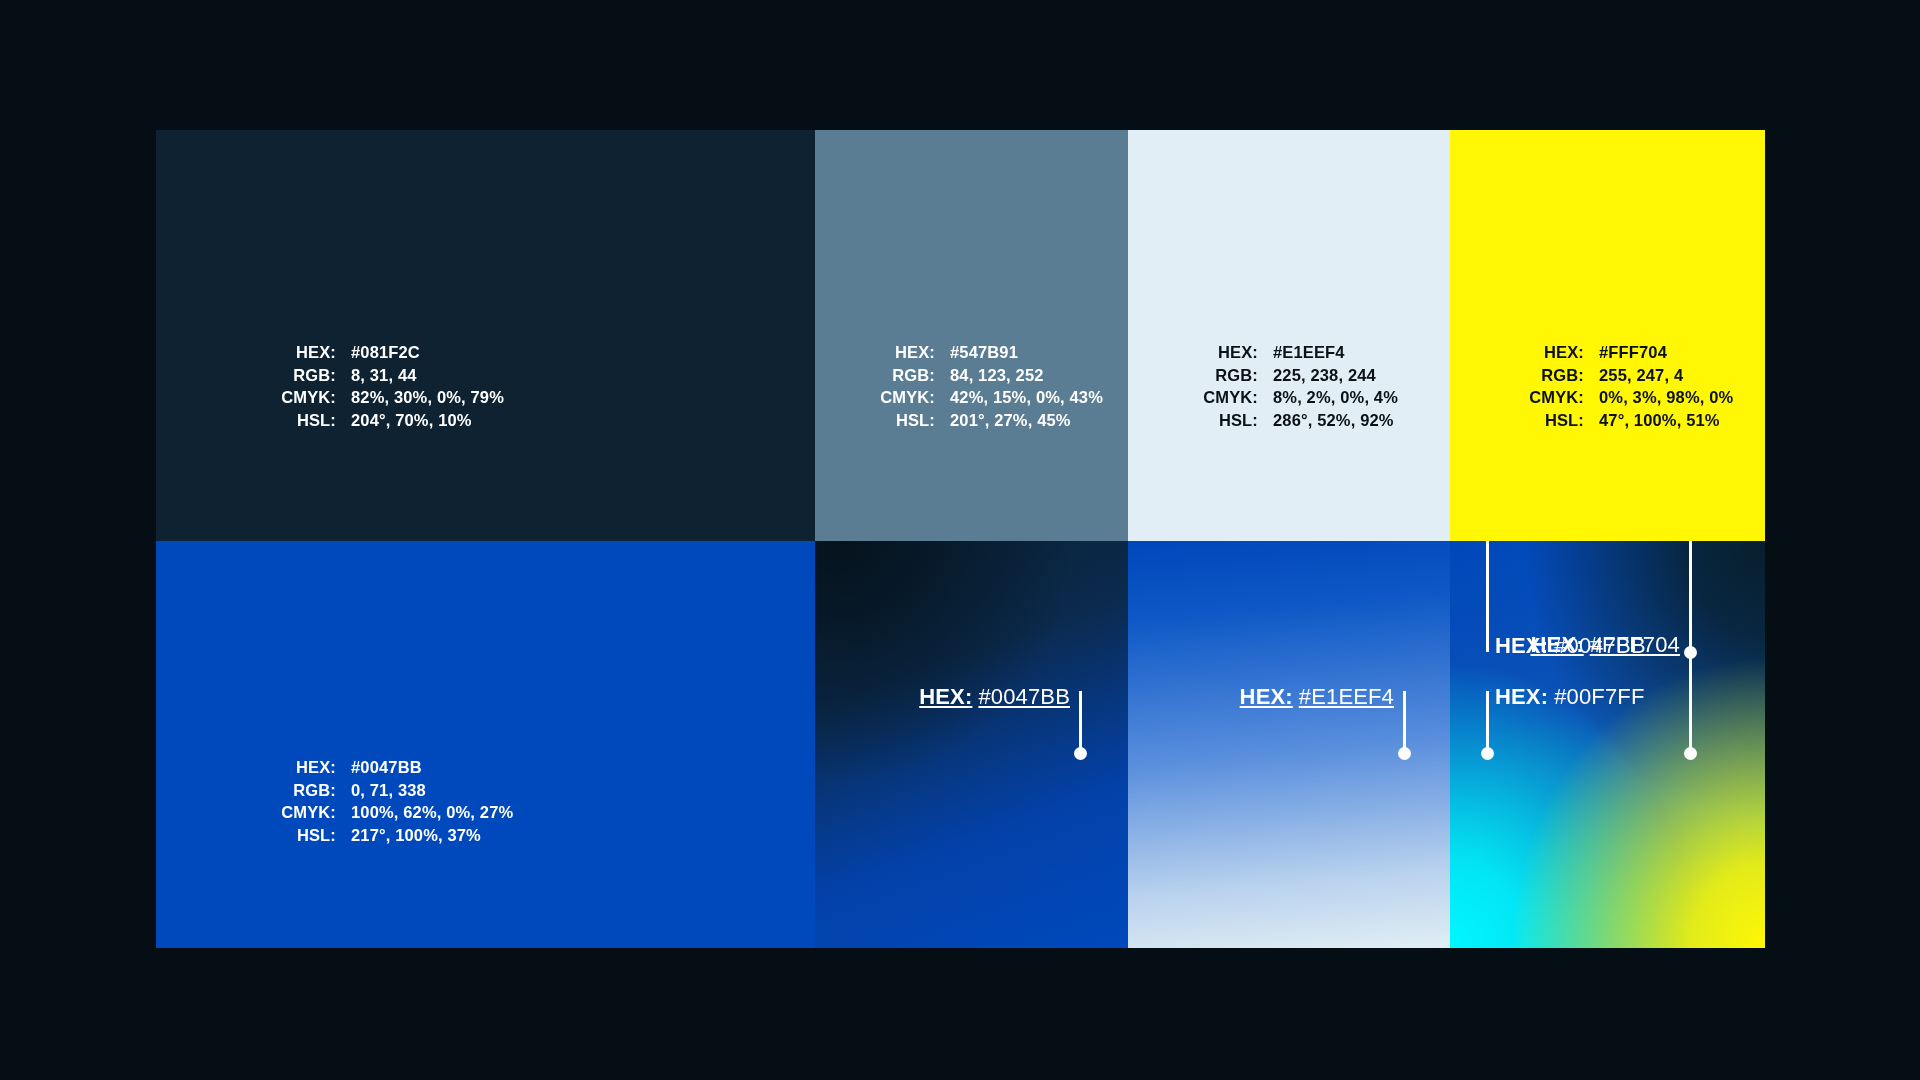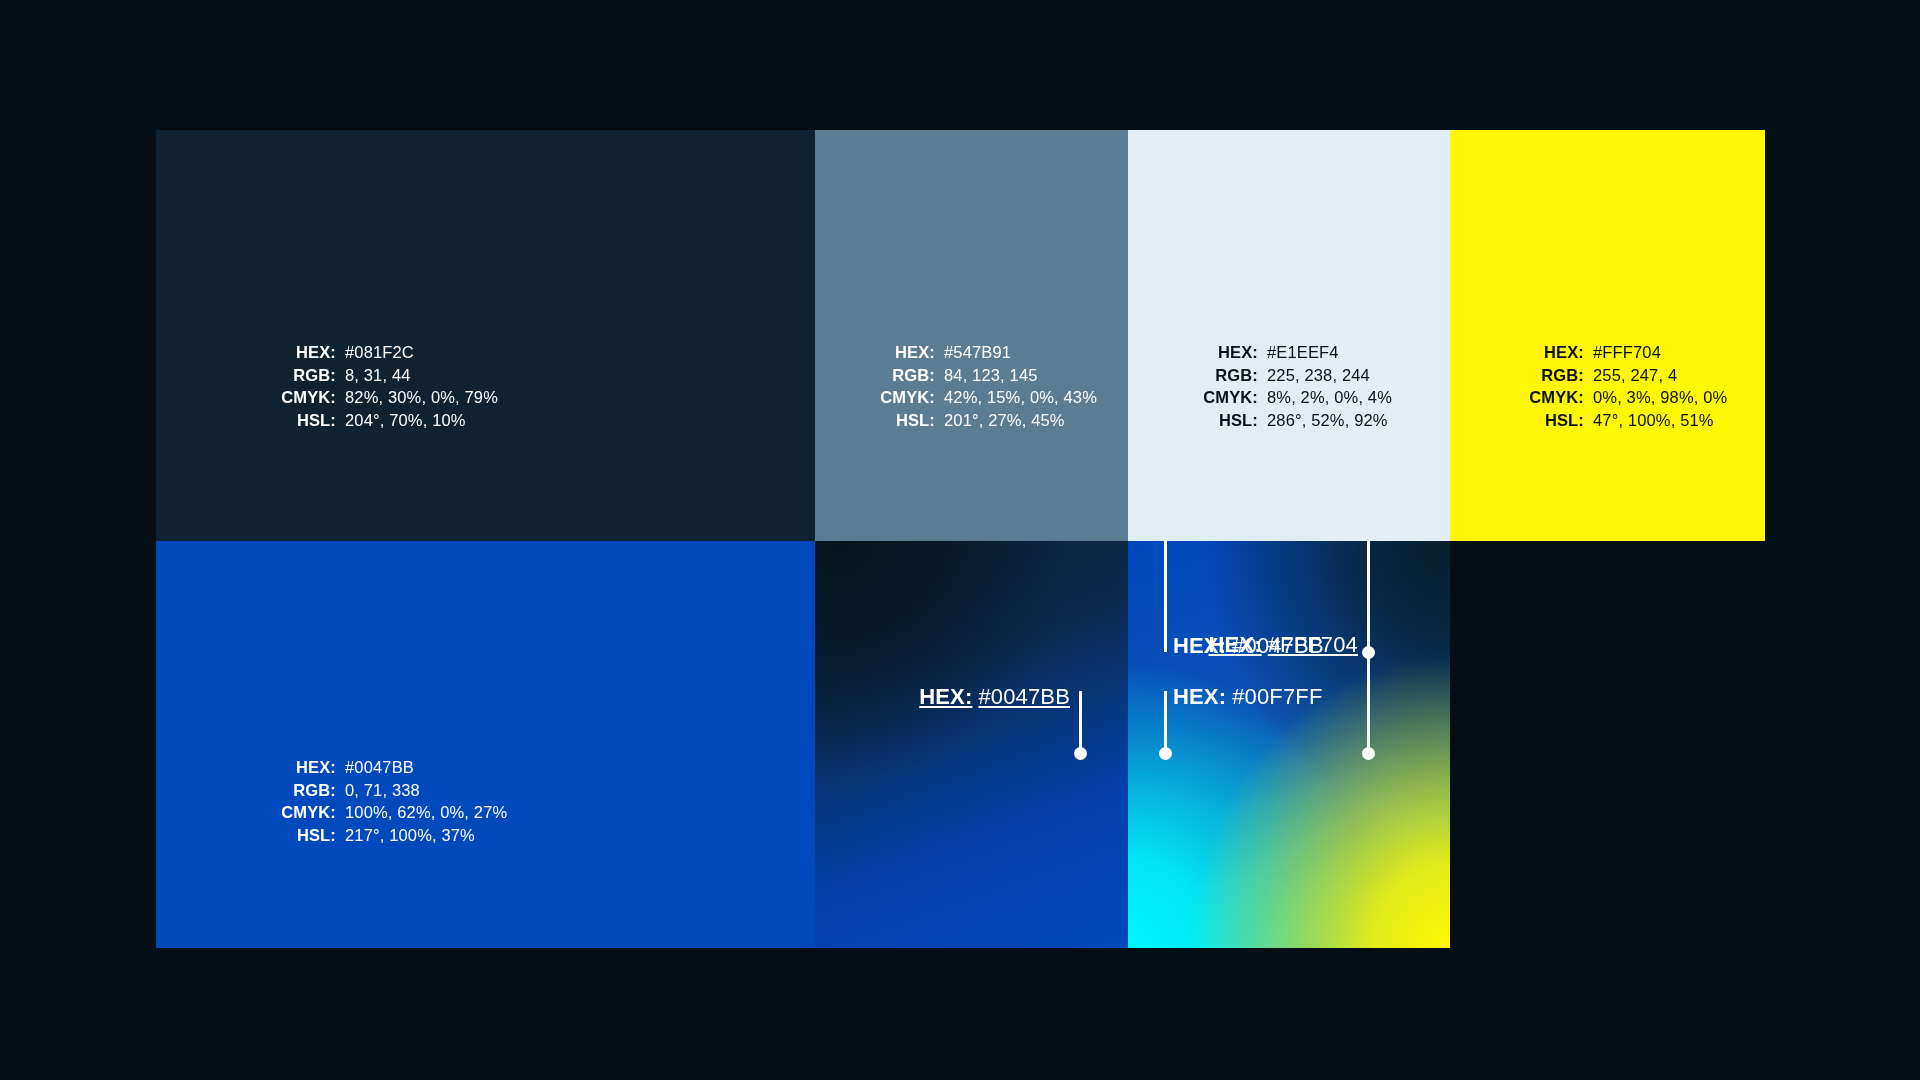--- a/index.html
+++ b/index.html
@@ -39,21 +39,21 @@
     line-height:21.5px;
     letter-spacing:0.15px;
     white-space:nowrap;
   }
   .spec-key {
     width:72px;
     text-align:right;
     font-weight:bold;
     flex:0 0 auto;
   }
-  .spec-val { margin-left:9px; font-weight:400; }
+  .spec-val { margin-left:15px; font-weight:700; }
 
   
   .spec.i1 { padding-left:108px; }
   .spec.i2 { padding-left:48px; }
   .spec.i3 { padding-left:58px; }
   .spec.i4 { padding-left:62px; }
 
   .light-text { color:#ffffff; }
   .dark-text  { color:#0b1116; }
 
@@ -117,21 +117,21 @@
   </div>
 
   <div class="swatch" style="background:#5b7d93;">
     <div class="spec i2 light-text">
       <div class="spec-row">
         <span class="spec-key">HEX:</span>
         <span class="spec-val">#547B91</span>
       </div>
       <div class="spec-row">
         <span class="spec-key">RGB:</span>
-        <span class="spec-val">84, 123, 145</span>
+        <span class="spec-val">84, 123, 252</span>
       </div>
       <div class="spec-row">
         <span class="spec-key">CMYK:</span>
         <span class="spec-val">42%, 15%, 0%, 43%</span>
       </div>
       <div class="spec-row">
         <span class="spec-key">HSL:</span>
         <span class="spec-val">201°, 27%, 45%</span>
       </div>
     </div>
@@ -212,20 +212,36 @@
 
     <div class="marker lbl-left" style="left:264px; top:150px; height:62px;">
       <div class="stem" style="height:62px;"></div>
       <div class="dot bottom"></div>
       <div class="tag">
         <b>HEX:</b><span>#0047BB</span>
       </div>
     </div>
   </div>
 
+  <div class="swatch" style="background:linear-gradient(175deg, #0047bb 0%, #0d58c6 18%, #5a8fdd 52%, #b9d2ee 82%, #e1eef4 100%);">
+
+    <div class="marker lbl-right" style="left:36px; top:-83px; height:63px;">
+      
+      
+      
+    </div>
+
+    <div class="marker lbl-left" style="left:275px; top:150px; height:62px;">
+      <div class="stem" style="height:62px;"></div>
+      <div class="dot bottom"></div>
+      <div class="tag">
+        <b>HEX:</b><span>#E1EEF4</span>
+      </div>
+    </div>
+  </div>
 
   <div class="swatch" style="background:
          radial-gradient(130% 115% at 100% 100%, #fff704 0%, rgba(255,247,4,0.88) 18%, rgba(255,247,4,0) 62%),
          radial-gradient(120% 110% at 0% 100%, #00f7ff 0%, rgba(0,247,255,0.85) 20%, rgba(0,247,255,0) 64%),
          radial-gradient(115% 105% at 100% 0%, #081f2c 0%, rgba(8,31,44,0.85) 22%, rgba(8,31,44,0) 66%),
          linear-gradient(160deg, #0047bb 0%, #0b52b6 40%, #12a6b8 100%);">
 
     <div class="marker lbl-left" style="left:239px; top:-83px; height:194px;">
       <div class="stem" style="height:194px;"></div>
 

